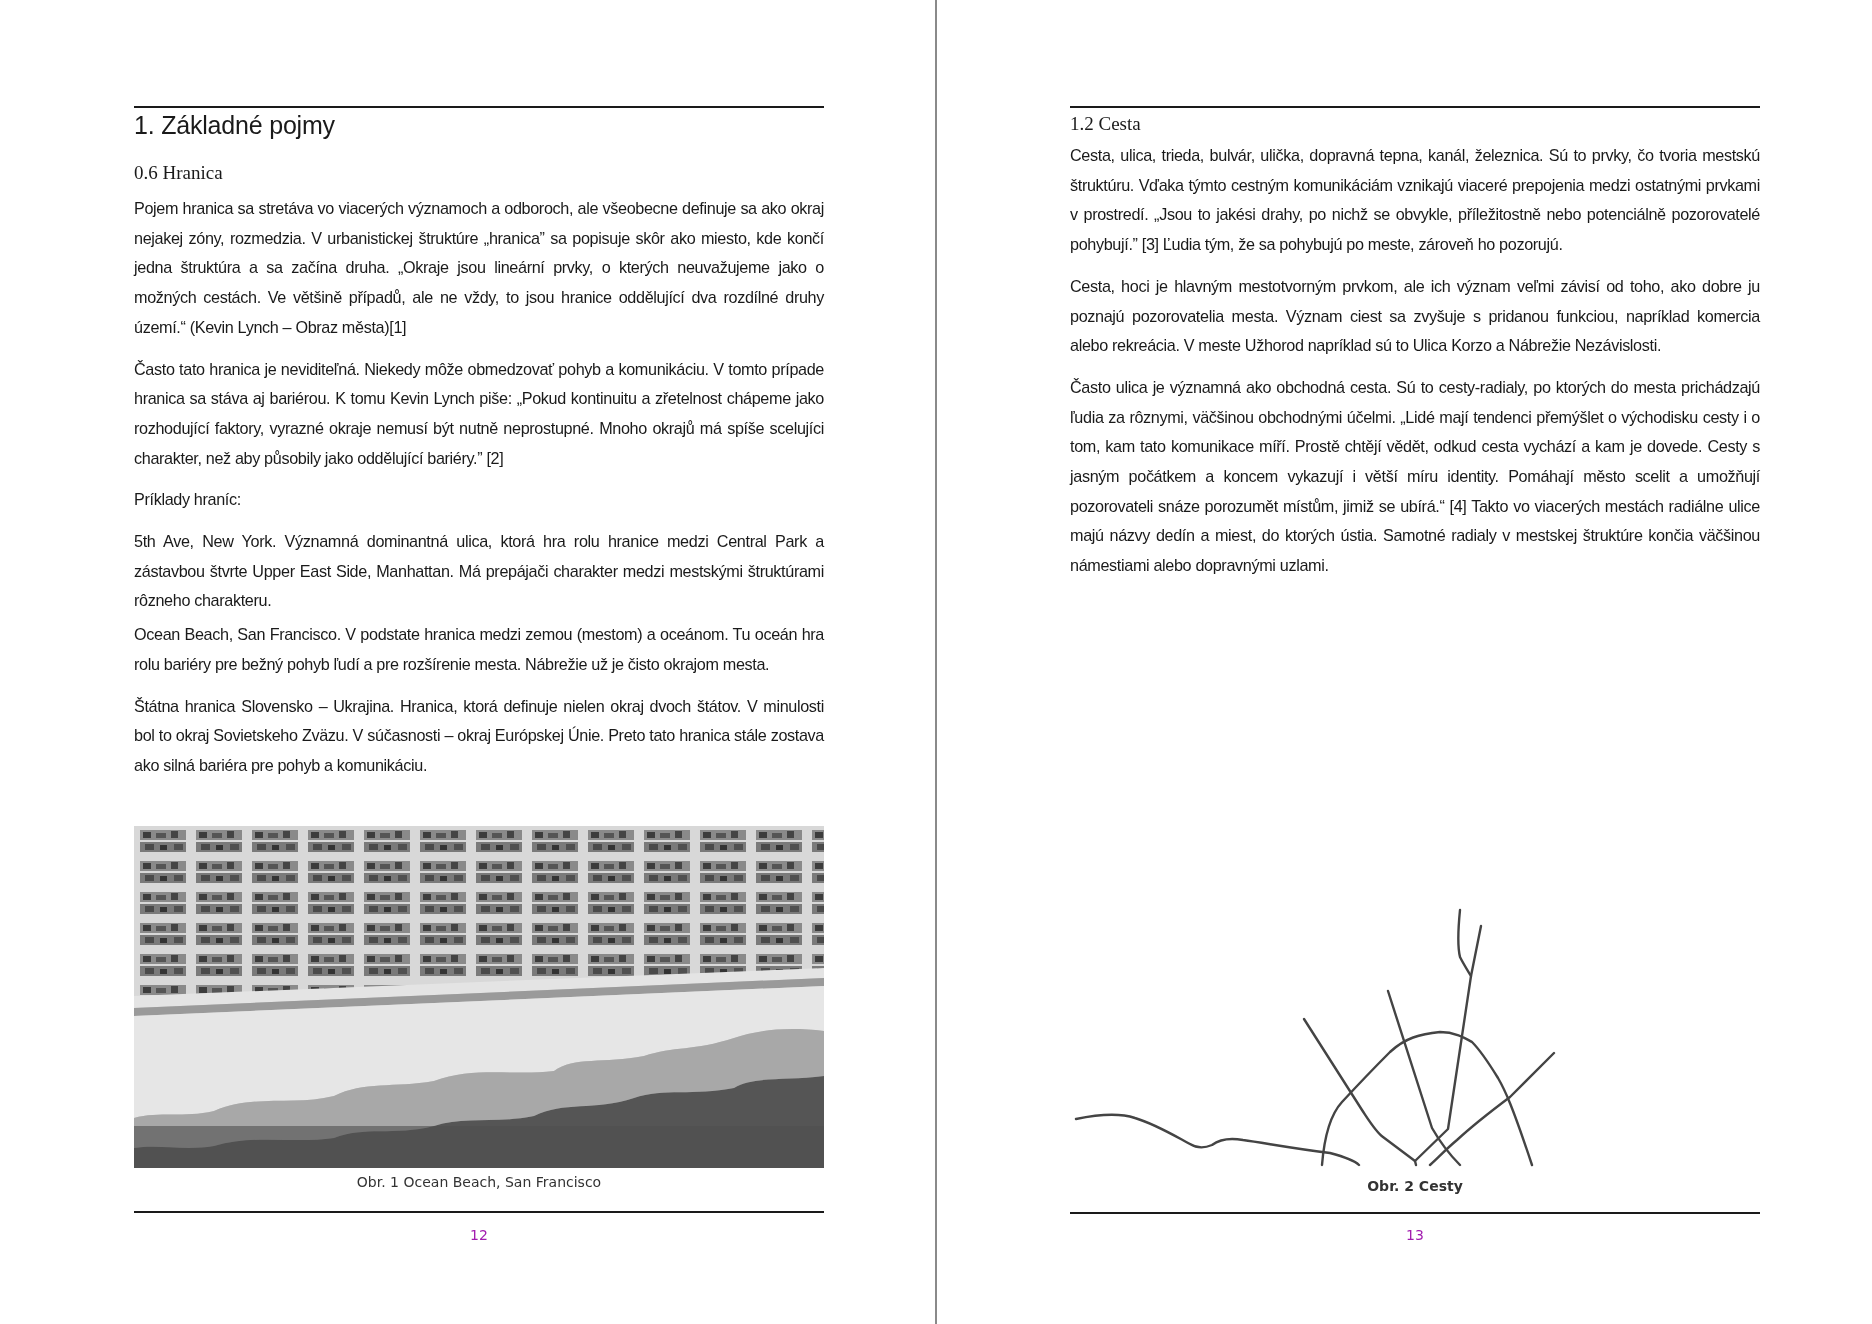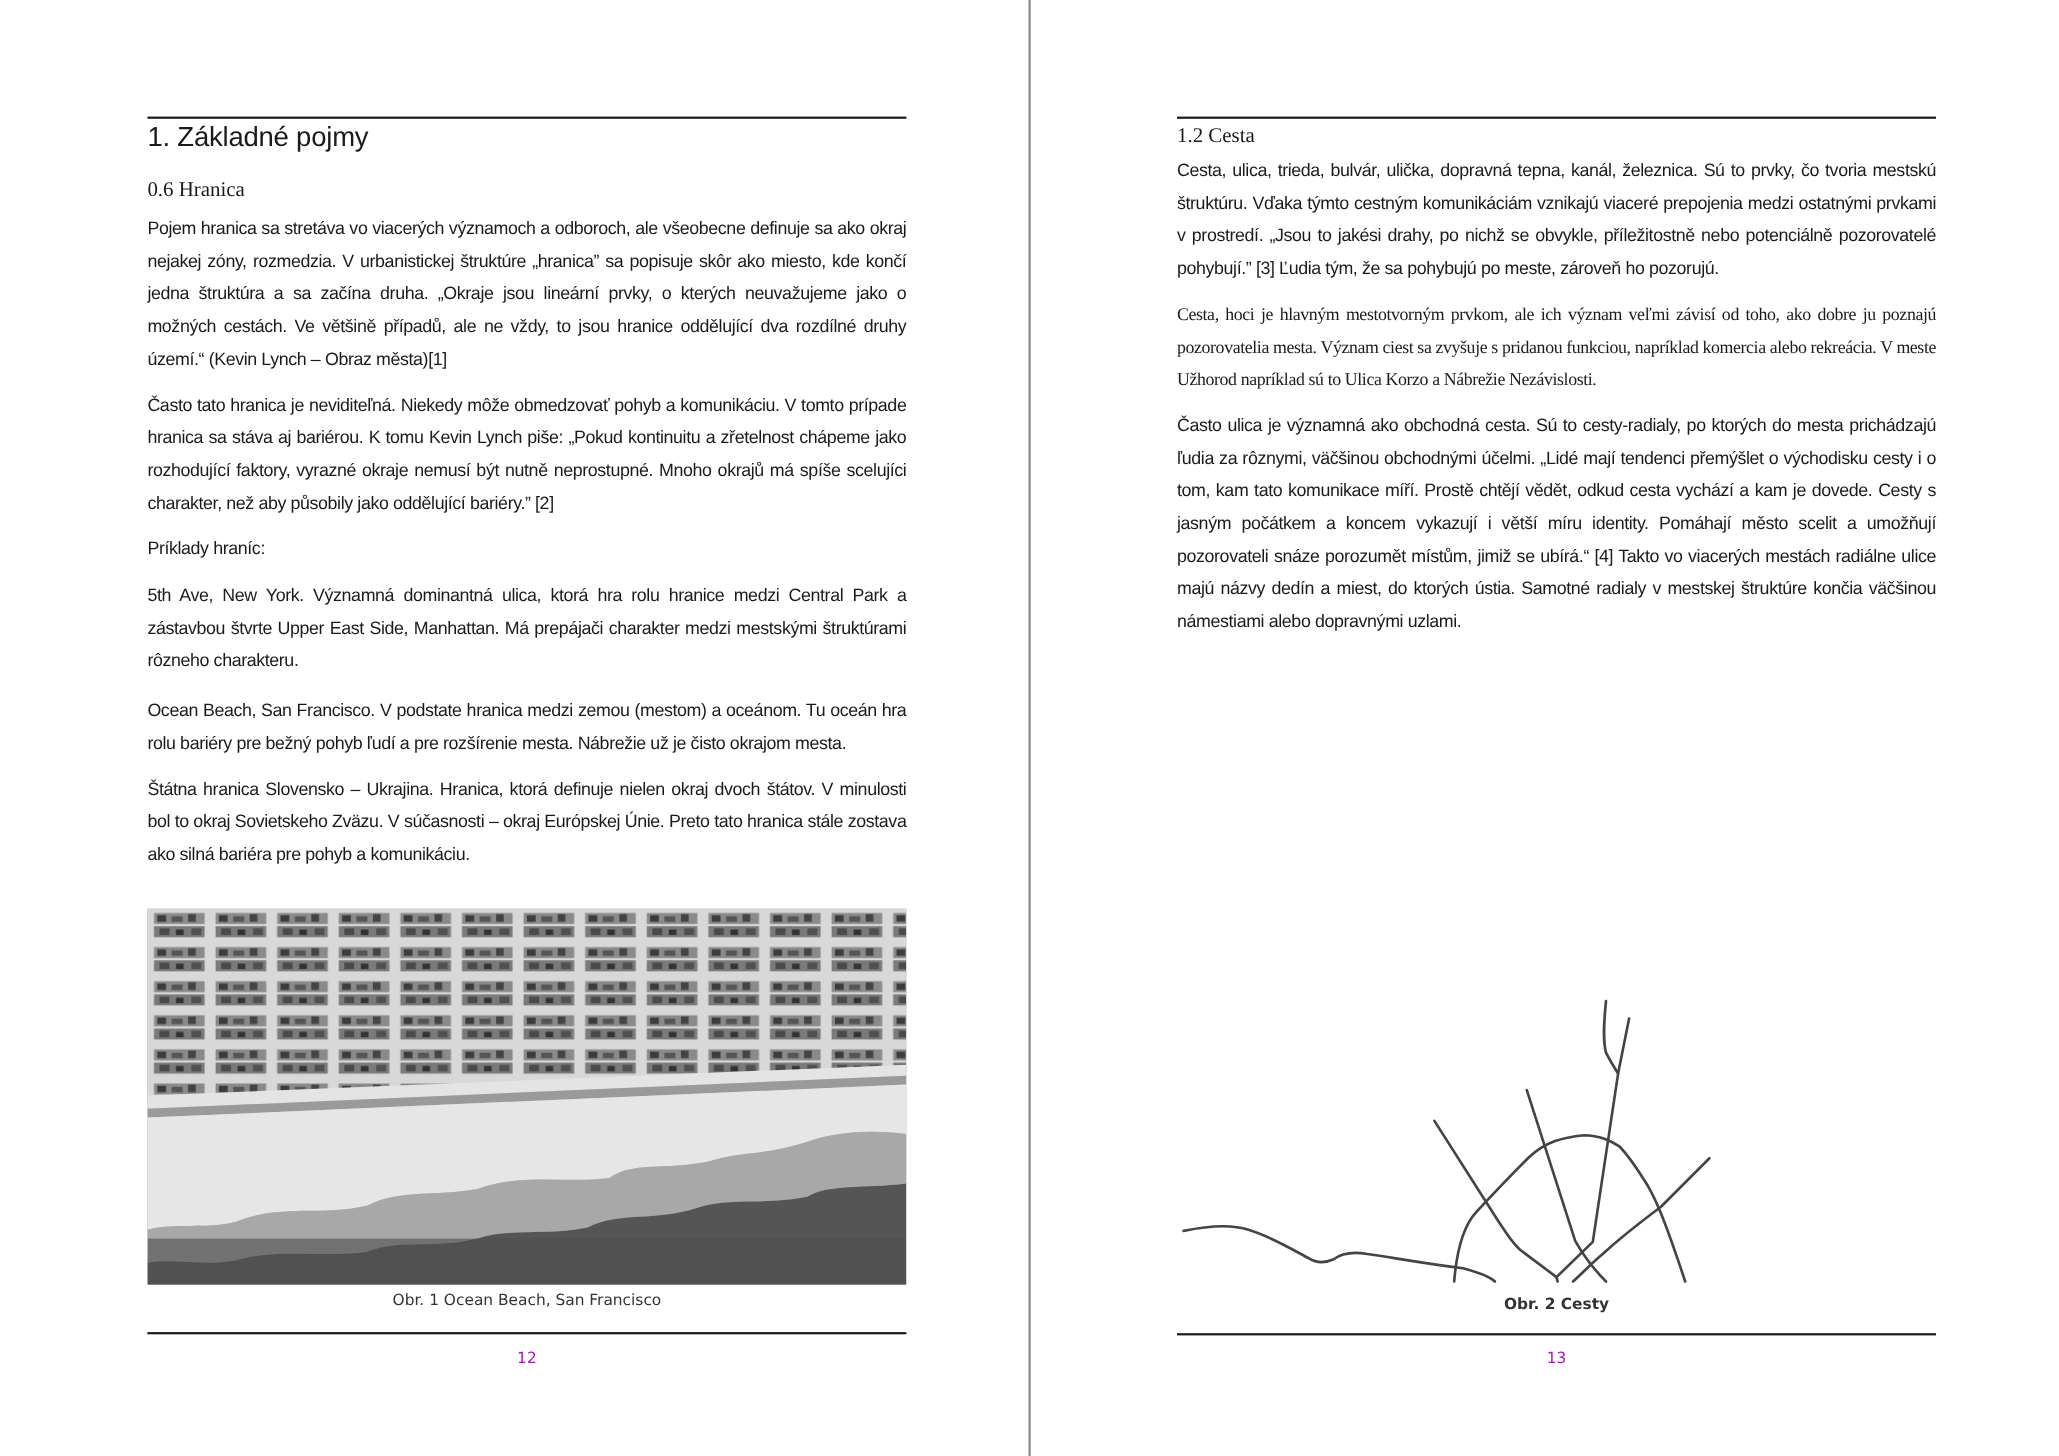--- a/index.html
+++ b/index.html
@@ -36,21 +36,21 @@
 <div class="page left">
   <div class="rule" style="top:106px;"></div>
 
   <div class="content" style="top:108px;">
     <h1 class="ch">1. Základné pojmy</h1>
     <h2 class="sec" style="margin-top:17px;">0.6 Hranica</h2>
     <p class="body" style="margin-top:7px;">Pojem hranica sa stretáva vo viacerých významoch a odboroch, ale všeobecne definuje sa ako okraj nejakej zóny, rozmedzia. V urbanistickej štruktúre „hranica” sa popisuje skôr ako miesto, kde končí jedna štruktúra a sa začína druha. „Okraje jsou lineární prvky, o kterých neuvažujeme jako o možných cestách. Ve většině případů, ale ne vždy, to jsou hranice oddělující dva rozdílné druhy území.“ (Kevin Lynch – Obraz města)[1]</p>
     <p class="body" style="margin-top:12px;">Často tato hranica je neviditeľná. Niekedy môže obmedzovať pohyb a komunikáciu. V tomto prípade hranica sa stáva aj bariérou. K tomu Kevin Lynch piše: „Pokud kontinuitu a zřetelnost chápeme jako rozhodující faktory, vyrazné okraje nemusí být nutně neprostupné. Mnoho okrajů má spíše scelujíci charakter, než aby působily jako oddělující bariéry.” [2]</p>
     <p class="body" style="margin-top:12px;">Príklady hraníc:</p>
     <p class="body" style="margin-top:12px;">5th Ave, New York. Významná dominantná ulica, ktorá hra rolu hranice medzi Central Park a zástavbou štvrte Upper East Side, Manhattan. Má prepájači charakter medzi mestskými štruktúrami rôzneho charakteru.</p>
-    <p class="body" style="margin-top:16px;">Ocean Beach, San Francisco. V podstate hranica medzi zemou (mestom) a oceánom. Tu oceán hra rolu bariéry pre bežný pohyb ľudí a pre rozšírenie mesta. Nábrežie už je čisto okrajom mesta.</p>
+    <p class="body" style="margin-top:4px;">Ocean Beach, San Francisco. V podstate hranica medzi zemou (mestom) a oceánom. Tu oceán hra rolu bariéry pre bežný pohyb ľudí a pre rozšírenie mesta. Nábrežie už je čisto okrajom mesta.</p>
     <p class="body" style="margin-top:12px;">Štátna hranica Slovensko – Ukrajina. Hranica, ktorá definuje nielen okraj dvoch štátov. V minulosti bol to okraj Sovietskeho Zväzu. V súčasnosti – okraj Európskej Únie. Preto tato hranica stále zostava ako silná bariéra pre pohyb a komunikáciu.</p>
   </div>
 
   <div class="aerial">
     <svg width="690" height="342" viewBox="0 0 690 342" xmlns="http://www.w3.org/2000/svg">
       <defs>
         <pattern id="blocks" x="0" y="0" width="56" height="31" patternUnits="userSpaceOnUse">
           <rect width="56" height="31" fill="#d8d8d8"></rect>
           <rect x="6" y="4" width="46" height="10" fill="#8a8a8a"></rect>
           <rect x="6" y="16" width="46" height="10" fill="#7a7a7a"></rect>
@@ -83,21 +83,21 @@
 </div>
 
 <div class="spine"></div>
 
 <div class="page right">
   <div class="rule" style="top:106px; left:133px;"></div>
 
   <div class="content" style="top:110px; left:133px;">
     <h2 class="sec">1.2 Cesta</h2>
     <p class="body" style="margin-top:3px;">Cesta, ulica, trieda, bulvár, ulička, dopravná tepna, kanál, železnica. Sú to prvky, čo tvoria mestskú štruktúru. Vďaka týmto cestným komunikáciám vznikajú viaceré prepojenia medzi ostatnými prvkami v prostredí. „Jsou to jakési drahy, po nichž se obvykle, příležitostně nebo potenciálně pozorovatelé pohybují.” [3] Ľudia tým, že sa pohybujú po meste, zároveň ho pozorujú.</p>
-    <p class="body" style="margin-top:12px;font-family:Liberation Serif, serif;">Cesta, hoci je hlavným mestotvorným prvkom, ale ich význam veľmi závisí od toho, ako dobre ju poznajú pozorovatelia mesta. Význam ciest sa zvyšuje s pridanou funkciou, napríklad komercia alebo rekreácia. V meste Užhorod napríklad sú to Ulica Korzo a Nábrežie Nezávislosti.</p>
+    <p class="body" style="margin-top:12px;">Cesta, hoci je hlavným mestotvorným prvkom, ale ich význam veľmi závisí od toho, ako dobre ju poznajú pozorovatelia mesta. Význam ciest sa zvyšuje s pridanou funkciou, napríklad komercia alebo rekreácia. V meste Užhorod napríklad sú to Ulica Korzo a Nábrežie Nezávislosti.</p>
     <p class="body" style="margin-top:12px;">Často ulica je významná ako obchodná cesta. Sú to cesty-radialy, po ktorých do mesta prichádzajú ľudia za rôznymi, väčšinou obchodnými účelmi. „Lidé mají tendenci přemýšlet o východisku cesty i o tom, kam tato komunikace míří. Prostě chtějí vědět, odkud cesta vychází a kam je dovede. Cesty s jasným počátkem a koncem vykazují i větší míru identity. Pomáhají město scelit a umožňují pozorovateli snáze porozumět místům, jimiž se ubírá.“ [4] Takto vo viacerých mestách radiálne ulice majú názvy dedín a miest, do ktorých ústia. Samotné radialy v mestskej štruktúre končia väčšinou námestiami alebo dopravnými uzlami.</p>
   </div>
 
   <div class="caption" style="left:133px; top:1178px;font-weight:bold;">Obr. 2 Cesty</div>
   <div class="rule" style="top:1212px; left:133px;"></div>
   <div class="pnum" style="left:133px; top:1227px;">13</div>
 </div>
 
 <div class="roads">
   <svg width="720" height="270" viewBox="0 0 720 270" xmlns="http://www.w3.org/2000/svg" fill="none" stroke="#444" stroke-width="2.4" stroke-linecap="round" stroke-linejoin="round">

